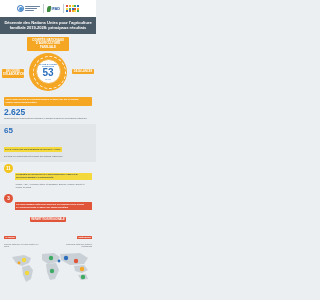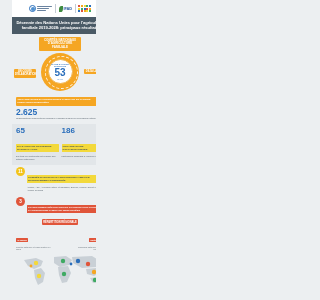--- a/index.html
+++ b/index.html
@@ -3,21 +3,21 @@
 <meta charset="utf-8">
 <style>
   * { margin:0; padding:0; box-sizing:border-box; }
   html,body { width:96px; height:300px; }
   body {
     font-family:"Liberation Sans", sans-serif;
     background:#eceff1;
     overflow:hidden;
     position:relative;
   }
-  .page { width:96px; height:300px; position:relative; background:#eceff1;margin-left:12px; }
+  .page { width:96px; height:300px; position:relative; background:#eceff1; }
 
   
   .logobar {
     height:17px; background:#ffffff;
     display:flex; align-items:center; justify-content:center; gap:3px;
     padding:0 3px;
   }
   .logo-block { display:flex; align-items:center; gap:1px; }
   .fao-mark {
     width:7px; height:7px; border-radius:50%;
@@ -236,25 +236,20 @@
       <div class="stat-num">2.625</div>
       <div class="stat-desc">Organisations d'agriculteurs familiaux engagées dans les processus nationaux</div>
     </div>
   </div>
 
   <div class="stats-yellow">
     <div class="ycol">
       <div class="ynum">65</div>
       <div class="ytag">PAYS AVEC UN PROCESSUS NATIONAL ACTIF</div>
       <div class="ydesc">sur tous les continents ont engagé des actions nationales</div>
-    </div>
-    <div class="ycol">
-      <div class="ynum">186</div>
-      <div class="ytag">ORGANISATIONS COLLABORATRICES</div>
-      <div class="ydesc">partenaires mobilisés à l'échelle mondiale</div>
     </div>
   </div>
 
   <div class="badge-row">
     <div class="badge b-yellow">11</div>
     <div class="badge-body">
       <span class="badge-head h-yellow">COMITÉS NATIONAUX D'AGRICULTURE FAMILIALE NOUVELLEMENT CONSTITUÉS</span>
       <div class="badge-desc">Afrique, Asie, Amérique latine et Caraïbes, Europe, Proche-Orient et Afrique du Nord</div>
     </div>
   </div>

